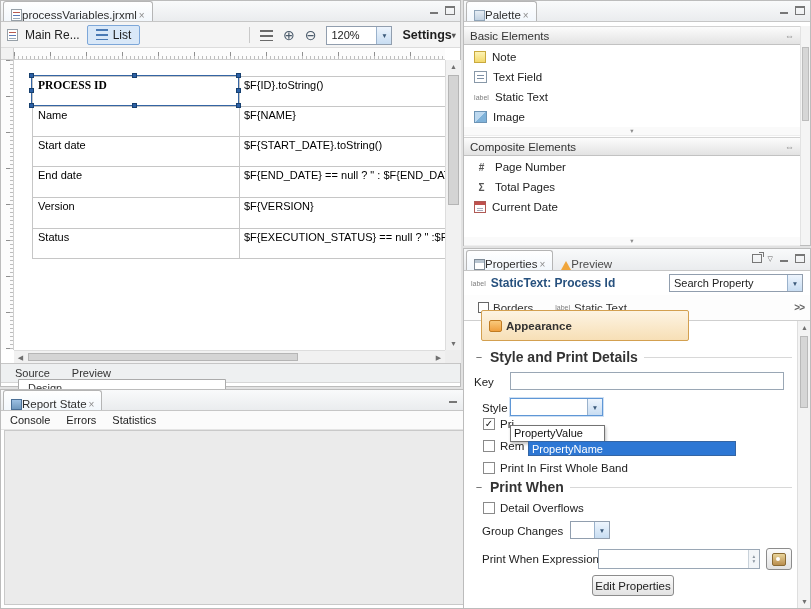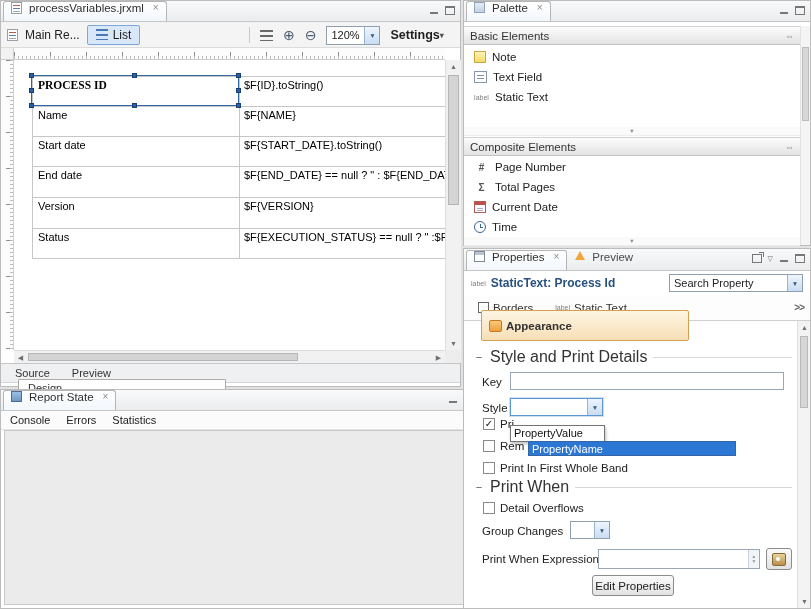--- a/index.html
+++ b/index.html
@@ -5,21 +5,21 @@
   *{box-sizing:border-box;margin:0;padding:0}
   body{margin:0;background:#cfcfcf}
   .window{position:relative;width:811px;height:609px;background:#e2e2e2;
     font-family:"Liberation Sans",sans-serif;font-size:12px;color:#2b2b2b;overflow:hidden}
   .pane{position:absolute;background:#ffffff;border:1px solid #bcbcbc}
 
   
   .tabbar{position:absolute;left:0;right:0;top:0;height:21px;
     background:linear-gradient(#f9fafb,#eaecee);border-bottom:1px solid #c6c6c6;
     display:flex;align-items:flex-end;padding-left:2px}
-  .tab{display:flex;align-items:flex-start;gap:7px;height:20px;padding:0 7px;
+  .tab{display:flex;align-items:flex-end;gap:0;height:20px;padding:0 7px;
     background:linear-gradient(#ffffff,#f2f7fc);border:1px solid #b5b5b5;border-bottom:none;
     border-radius:3px 3px 0 0;font-size:11.5px;color:#2e2e2e;white-space:nowrap}
   .tab.unsel{background:transparent;border-color:transparent;color:#4a4a4a}
   .close{color:#8b8b8b;font-size:10px;margin-left:2px;cursor:default}
   .winicons{position:absolute;right:5px;top:5px;display:flex;align-items:center;gap:6px}
   .wi{display:inline-block;width:10px;height:9px;position:relative}
   .wi.min::after{content:"";position:absolute;left:1px;right:1px;bottom:1px;height:2px;background:#777}
   .wi.max::after{content:"";position:absolute;left:0;right:0;top:0;bottom:0;border:1px solid #777;border-top-width:2px}
   .wi.detach{border:1px solid #777}
   .wi.detach::after{content:"";position:absolute;right:-3px;top:-3px;width:4px;height:4px;
@@ -48,21 +48,21 @@
     background:repeating-linear-gradient(to bottom,#4a7ab5 0 2px,transparent 2px 5px)}
   .tb-right{position:absolute;left:248px;top:0;height:26px;display:flex;align-items:center;gap:10px}
   .vsep{width:1px;height:16px;background:#c9c9c9}
   .layout-icon{width:13px;height:11px;
     background:repeating-linear-gradient(to bottom,#6a6a6a 0 2px,transparent 2px 5px)}
   .zoom{font-size:14px;color:#4a5a6a;line-height:1}
   .combo{display:inline-flex;align-items:center;height:19px;border:1px solid #919eae;background:#fff}
   .combo-value{flex:1;padding:0 4px;font-size:11px;color:#222;white-space:nowrap;overflow:hidden}
   .combo-btn{width:15px;align-self:stretch;display:flex;align-items:center;justify-content:center;
     background:linear-gradient(#eef5fd,#c8ddf2);border-left:1px solid #9ab2cc;font-size:6.5px;color:#3c5a7a}
-  .zoom-combo{width:54px}
+  .zoom-combo{width:66px}
   .settings{display:inline-flex;align-items:center;gap:0;font-size:12.5px;color:#1e1e1e;font-weight:700}
   .mini-arrow{font-size:8px;color:#555}
 
   
   .corner{position:absolute;left:0;top:47px;width:13px;height:12px;background:#f2f2f2;
     border-right:1px solid #cfcfcf;border-bottom:1px solid #cfcfcf}
   .hruler{position:absolute;left:13px;top:47px;width:431px;height:12px;background:#fcfcfc;
     border-bottom:1px solid #cfcfcf;
     background-image:repeating-linear-gradient(to right,#bdbdbd 0 1px,transparent 1px 4px),
                      repeating-linear-gradient(to right,#8f8f8f 0 1px,transparent 1px 36px);
@@ -136,21 +136,21 @@
   .subtabs{position:absolute;left:0;right:0;top:46px;height:26px;border-bottom:1px solid #cfcfcf;
     display:flex;align-items:center;gap:6px;padding:0 6px;background:#fdfdfd}
   .chip2{display:inline-flex;align-items:center;gap:4px;padding:3px 7px;font-size:11.5px;color:#333;
     border:1px solid transparent;border-radius:2px}
   .chip2.sel{background:linear-gradient(#fdf4e3,#f7dfb6);border-color:#d3a050;font-weight:700}
   .overflow{margin-left:auto;color:#666;font-size:10px;font-weight:700;letter-spacing:-1px}
   .app-icon{width:13px;height:12px;background:linear-gradient(#f9c97c,#ef9f3e);border:1px solid #c07b22;border-radius:2px}
   .borders-icon{width:11px;height:11px;border:1px solid #666;background:#fff}
   .sec{position:absolute;left:10px;right:18px;height:16px;display:flex;align-items:center;gap:6px}
   .sec-minus{font-size:11px;color:#555;width:10px;text-align:center}
-  .sec-title{font-weight:400;font-size:16px;color:#333;white-space:nowrap}
+  .sec-title{font-weight:700;font-size:14px;color:#333;white-space:nowrap}
   .sec-line{flex:1;height:1px;background:#d8d8d8}
   .flabel{position:absolute;font-size:11.5px;color:#222;white-space:nowrap}
   .txt{position:absolute;height:18px;border:1px solid #9aa7b5;background:#fff;
     font:11px "Liberation Sans",sans-serif;padding:0 3px;outline:none}
   .style-combo{position:absolute;left:46px;top:149px;width:93px;height:18px;border-color:#5f97d6;
     box-shadow:0 0 0 1px rgba(95,151,214,.3)}
   .group-combo{position:absolute;left:106px;top:272px;width:40px;height:18px}
   .chk-row{position:absolute;display:flex;align-items:center;gap:5px;height:14px;font-size:11.5px;color:#222}
   .chk{width:12px;height:12px;border:1px solid #8a8a8a;background:#fff;display:inline-flex;
     align-items:center;justify-content:center;flex:0 0 auto}
@@ -322,43 +322,43 @@
     <div class="pal-item" style="top:46px">
       <span class="pi note"></span>
       <span>Note</span>
     </div>
     <div class="pal-item" style="top:86px">
       <span class="pi">
           <span class="label-ico">label</span>
         </span>
       <span>Static Text</span>
     </div>
+    <div class="pal-item" style="top:106px">
+      <span class="pi image"></span>
+      <span>Image</span>
+    </div>
     <div class="scrollstrip" style="top:126px">
       <span>▾</span>
     </div>
 
     <div class="drawer" style="top:136px">
       <span>Composite Elements</span>
       <span class="dbl">⇔</span>
     </div>
     <div class="pal-item" style="top:156px">
       <span class="pi glyph">#</span>
       <span>Page Number</span>
     </div>
     <div class="pal-item" style="top:176px">
       <span class="pi glyph">Σ</span>
       <span>Total Pages</span>
     </div>
     <div class="pal-item" style="top:196px">
       <span class="pi cal"></span>
       <span>Current Date</span>
-    </div>
-    <div class="pal-item" style="top:216px">
-      <span class="pi clock"></span>
-      <span>Time</span>
     </div>
     <div class="scrollstrip" style="top:236px">
       <span>▾</span>
     </div>
 
     <div class="palscroll">
       <div class="thumb"></div>
     </div>
   </div>
 
@@ -405,21 +405,21 @@
       </span>
       <span class="overflow">&gt;&gt;</span>
     </div>
 
     <div class="sec" style="top:100px">
       <span class="sec-minus">−</span>
       <span class="sec-title">Style and Print Details</span>
       <span class="sec-line"></span>
     </div>
 
-    <span class="flabel" style="left:18px;top:127px">Key</span>
+    <span class="flabel" style="left:10px;top:127px">Key</span>
     <input class="txt" style="left: 46px; top: 123px; width: 274px;" value="">
 
     <span class="flabel" style="left:18px;top:153px">Style</span>
     <span class="combo style-combo">
       <span class="combo-value"></span>
       <span class="combo-btn">▼</span>
     </span>
 
     <div class="chk-row" style="left:19px;top:168px">
       <span class="chk">

